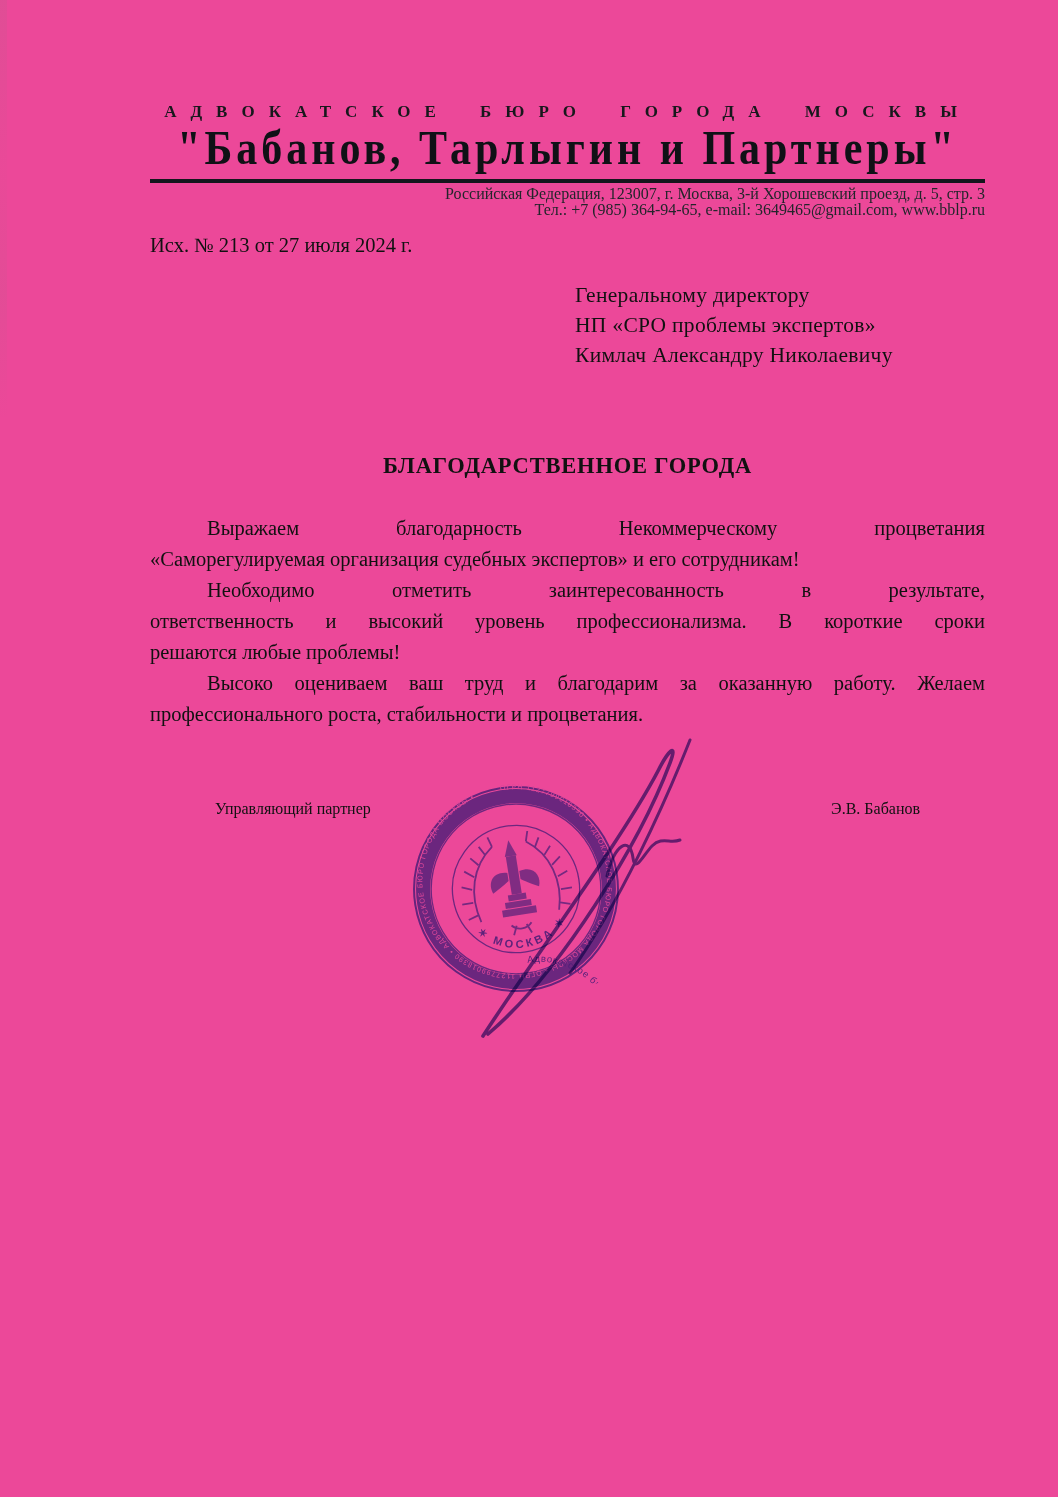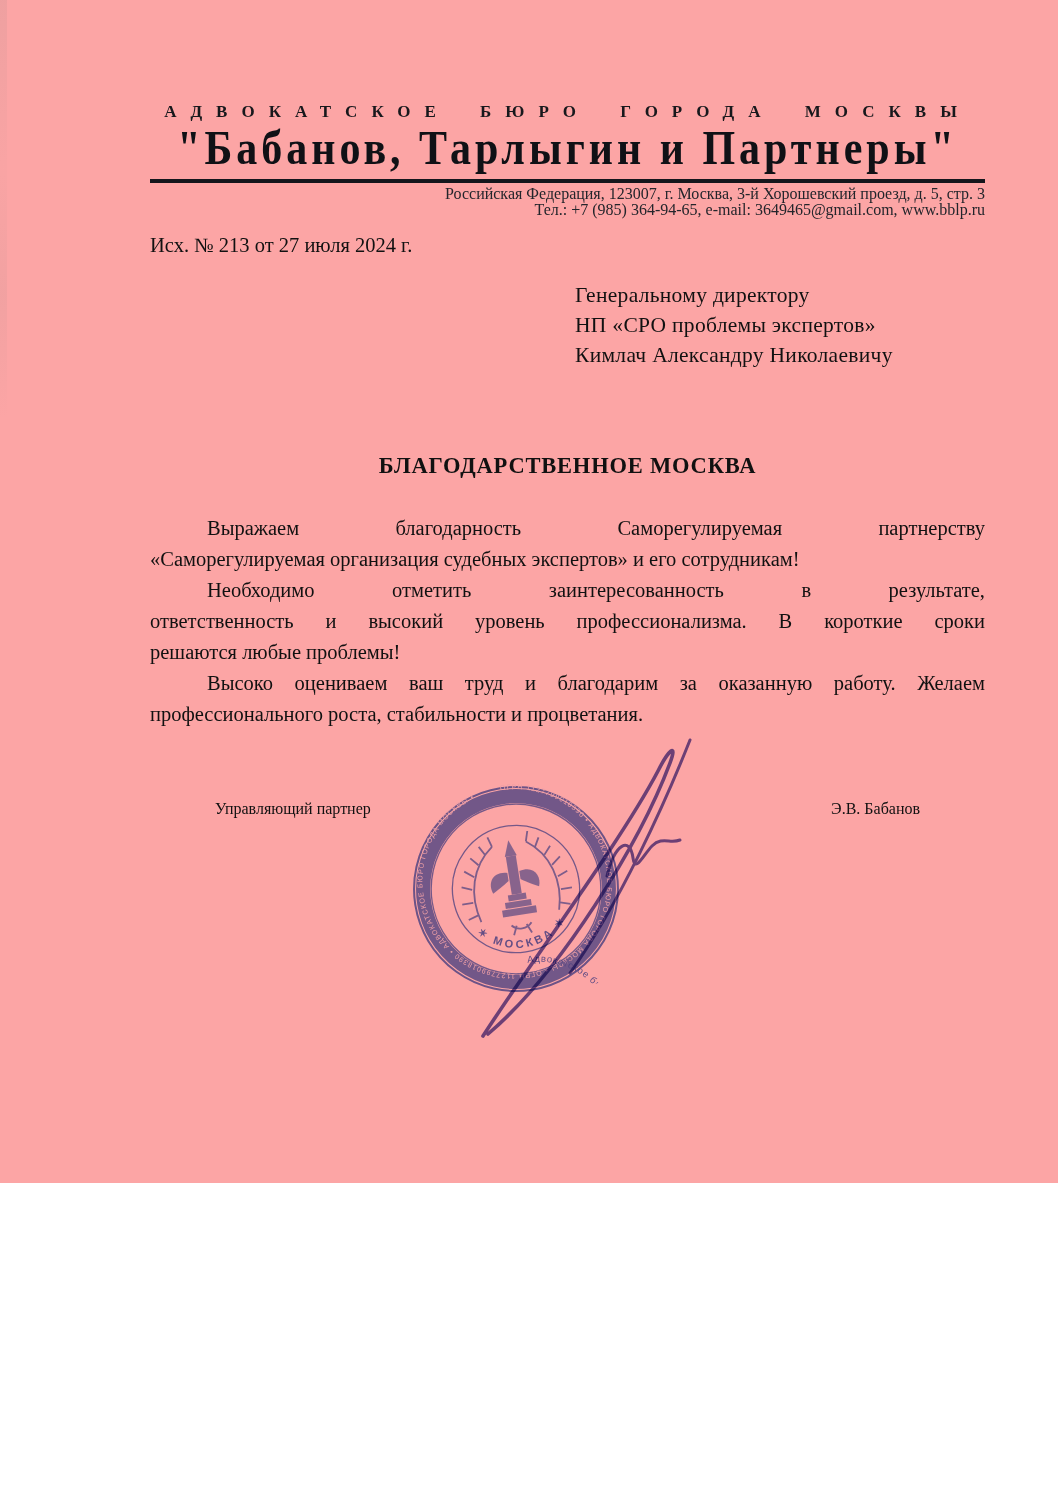--- a/index.html
+++ b/index.html
@@ -1,20 +1,20 @@
 <!DOCTYPE html>
 <html><head>
 <meta charset="utf-8">
 <style>
   html,body { margin:0; padding:0; }
   body { background:#ffffff; }
   .page {
     position: relative;
-    width: 1058px; height: 1183px;
-    background: #fca5a5;
+    width: 1058px; height: 1497px;
+    background: #ec4899;
     font-family: "Liberation Serif", "DejaVu Serif", serif;
     color: #111;
     overflow: hidden;
   }
   .edge-artifact {
     position:absolute; left:0; top:0; width:7px; height:420px;
     background: linear-gradient(180deg, rgba(120,120,120,.10), rgba(120,120,120,.02) 40%, rgba(120,120,120,.08) 70%, rgba(120,120,120,0));
   }
   .content { margin: 0 73px 0 150px; } 
 
@@ -108,25 +108,25 @@
     </div>
 
     <div class="ref-line">Исх. № 213 от 27 июля 2024 г.</div>
 
     <div class="addressee">
       <div>Генеральному директору</div>
       <div>НП «СРО проблемы экспертов»</div>
       <div>Кимлач Александру Николаевичу</div>
     </div>
 
-    <div class="letter-title">БЛАГОДАРСТВЕННОЕ МОСКВА</div>
+    <div class="letter-title">БЛАГОДАРСТВЕННОЕ ГОРОДА</div>
 
     <div class="letter-body">
       <div>
-        <div class="bline first">Выражаем благодарность Саморегулируемая партнерству</div>
+        <div class="bline first">Выражаем благодарность Некоммерческому процветания</div>
         <div class="bline end">«Саморегулируемая организация судебных экспертов» и его сотрудникам!</div>
       </div>
       <div>
         <div class="bline first">Необходимо отметить заинтересованность в результате,</div>
         <div class="bline">ответственность и высокий уровень профессионализма. В короткие сроки</div>
         <div class="bline end">решаются любые проблемы!</div>
       </div>
       <div>
         <div class="bline first">Высоко оцениваем ваш труд и благодарим за оказанную работу. Желаем</div>
         <div class="bline end">профессионального роста, стабильности и процветания.</div>

